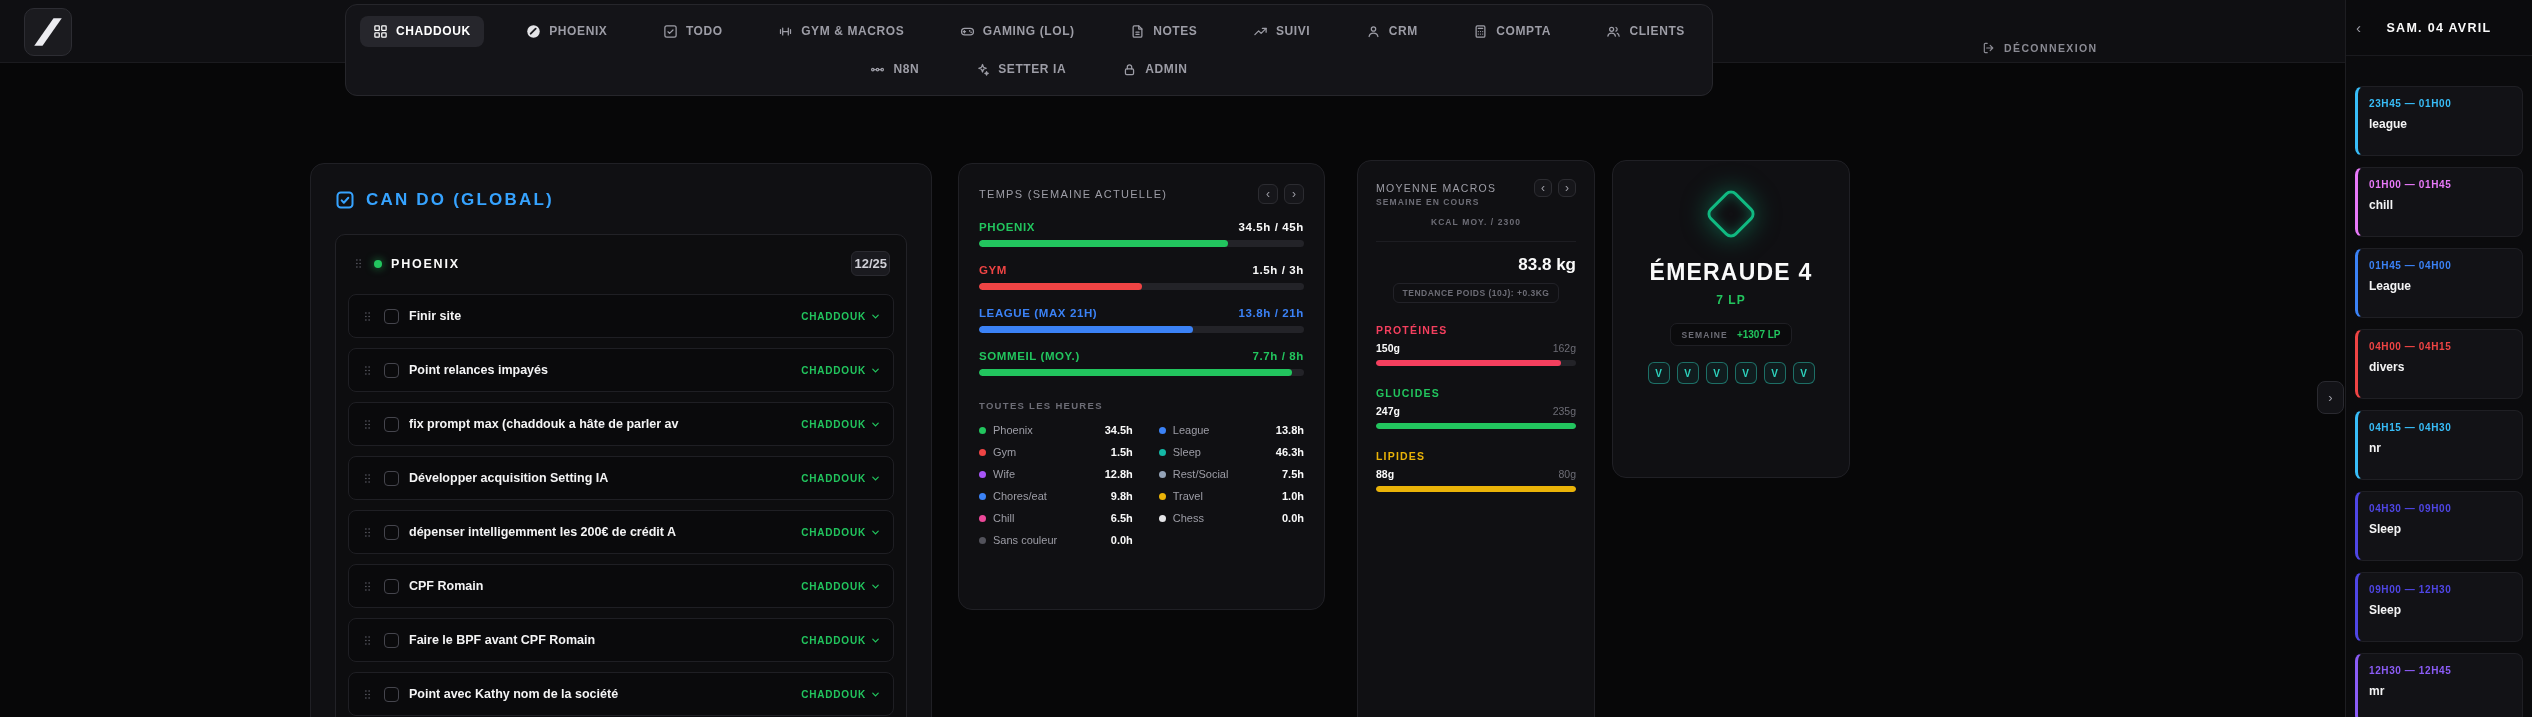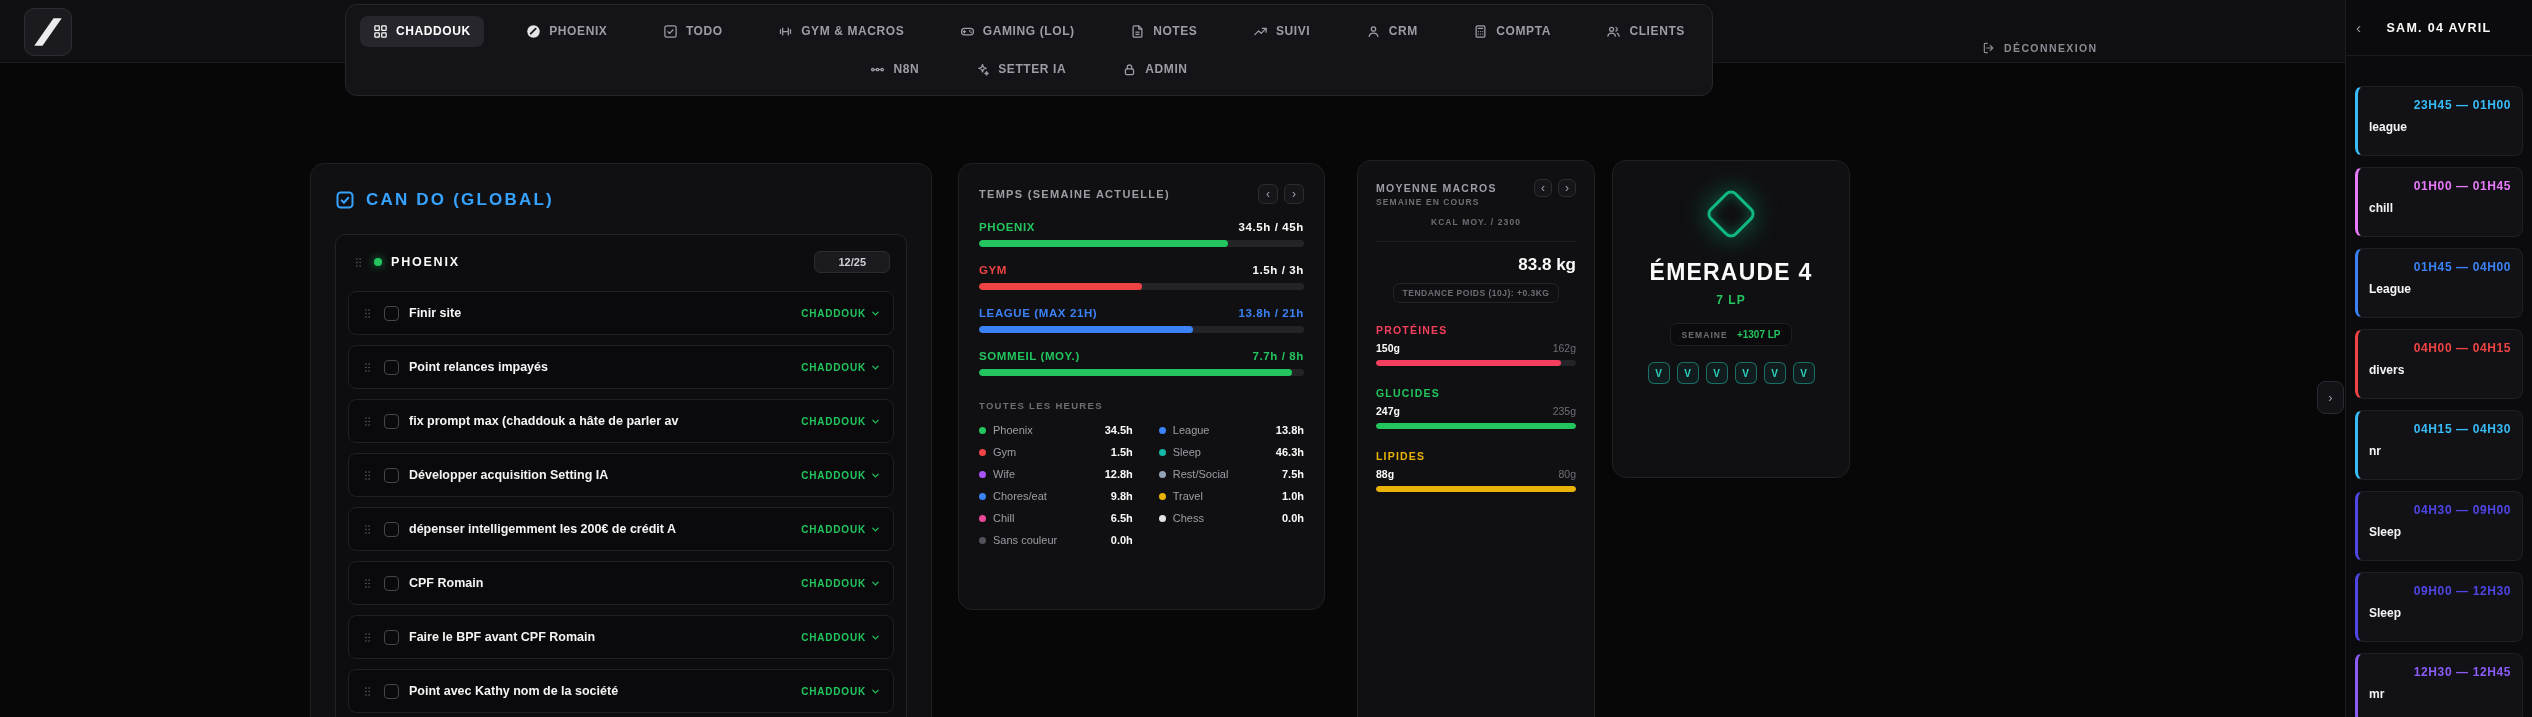--- a/index.html
+++ b/index.html
@@ -28,34 +28,34 @@
   .card { position:absolute; background:#101013; border:1px solid #202025; border-radius:14px; }
 
   
   .cando { left:310px; top:163px; width:622px; height:600px; padding:26px 24px; }
   .cando-title { display:flex; gap:11px; align-items:flex-end; color:#36a3ff; font-size:17px; font-weight:800; letter-spacing:2.2px; }
   .cando-title svg { width:20px; height:20px; }
   .group-box { margin-top:24px; border:1px solid #222227; background:#0d0d0f; border-radius:10px; padding:12px; }
   .group-head { display:flex; align-items:center; gap:9px; padding:4px 4px 8px; }
   .dot { width:8px; height:8px; border-radius:50%; box-shadow:0 0 8px rgba(34,197,94,.7); flex:none; }
   .group-name { font-size:12.5px; font-weight:800; letter-spacing:1.8px; color:#fafafa; flex:1; }
-  .count-badge { background:#1a1a1f; border:1px solid #2a2a30; border-radius:6px; padding:4px 23px; color:#cfcfd6; font-size:11px; font-weight:700; }
+  .count-badge { background:#1a1a1f; border:1px solid #2a2a30; border-radius:6px; padding:4px 2px; color:#cfcfd6; font-size:13px; font-weight:700; }
   .grip { color:#5b5b64; display:flex; cursor:grab; background:none; border:none; }
   .grip svg { width:13px; height:13px; }
   .task { display:flex; align-items:center; gap:10px; height:44px; margin-top:10px; background:#0a0a0c;
           border:1px solid #1f1f24; border-radius:8px; padding:0 12px; }
   .checkbox { width:15px; height:15px; border:1.5px solid #45454d; border-radius:4px; background:transparent; flex:none; cursor:pointer; }
   .task-label { flex:1; font-size:12.5px; font-weight:600; color:#f4f4f5; white-space:nowrap; overflow:hidden; }
   .assignee { display:flex; align-items:center; gap:4px; color:#22c55e; font-size:10px; font-weight:800;
               letter-spacing:.8px; background:none; border:none; cursor:pointer; flex:none; }
   .assignee svg { width:11px; height:11px; }
 
   
   .card-head { display:flex; align-items:center; }
-  .card-head-title { color:#9d9da6; font-size:11px; font-weight:700; letter-spacing:1.3px; flex:1; }
+  .card-head-title { color:#9d9da6; font-size:11px; font-weight:400; letter-spacing:1.3px; flex:1; }
   .chev-btn { width:20px; height:20px; border:1px solid #2c2c31; background:#16161a; color:#9d9da6; border-radius:6px;
               font-size:12px; line-height:1; display:flex; align-items:center; justify-content:center; margin-left:6px; cursor:pointer; }
 
   
   .temps { left:958px; top:163px; width:367px; height:447px; padding:20px; }
   .bar-block { margin-top:17px; }
   .bar-labels { display:flex; justify-content:space-between; font-size:11.5px; font-weight:800; letter-spacing:.6px; margin-bottom:7px; }
   .bar-track { height:7px; background:#232328; border-radius:4px; overflow:hidden; }
   .bar-fill { height:100%; border-radius:4px; }
   .all-hours { margin-top:24px; color:#6d6d76; font-size:9.5px; font-weight:800; letter-spacing:1.3px; }
@@ -97,21 +97,21 @@
             color:#2dd4bf; font-size:10px; font-weight:800; display:flex; align-items:center; justify-content:center; cursor:pointer; }
 
   
   .sidebar { position:absolute; left:2345px; top:0; width:187px; height:717px; background:#0b0b0d; border-left:1px solid #1e1e22; overflow:hidden; }
   .sb-head { height:56px; display:flex; align-items:center; padding:0 10px; border-bottom:1px solid #1a1a1e; }
   .sb-back { color:#9d9da6; font-size:15px; width:20px; background:none; border:none; cursor:pointer; text-align:left; }
   .sb-title { flex:1; text-align:center; font-size:12.5px; font-weight:800; letter-spacing:1.3px; padding-right:20px; }
   .events { padding:30px 9px 0; }
   .event { background:#121216; border:1px solid #1f1f24; border-left:3px solid #3b82f6; border-radius:8px;
            padding:11px 11px; margin-bottom:11px; height:70px; cursor:pointer; }
-  .event-time { font-size:12px; font-weight:800; letter-spacing:.6px;text-align:right; }
+  .event-time { font-size:10px; font-weight:800; letter-spacing:.6px; }
   .event-name { margin-top:8px; color:#f4f4f5; font-size:12px; font-weight:700; }
   .collapse-handle { position:absolute; left:2317px; top:381px; width:27px; height:33px; background:#131317;
                      border:1px solid #2a2a30; border-radius:8px; color:#9d9da6; display:flex; align-items:center;
                      justify-content:center; font-size:13px; z-index:5; cursor:pointer; }
 </style>
 </head>
 <body>
 
 <div class="canvas">
 

